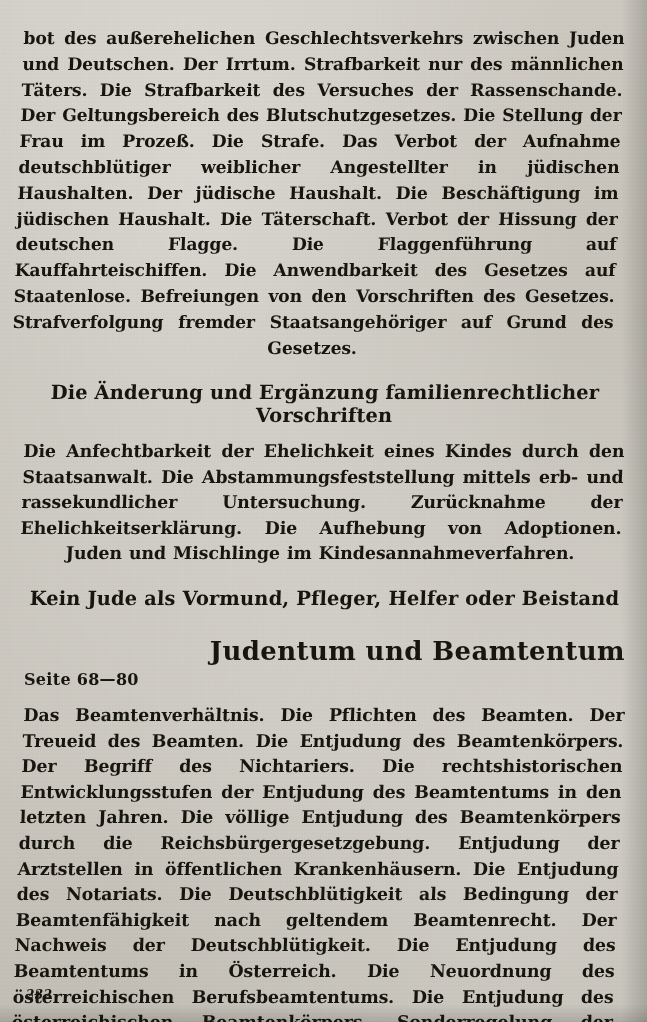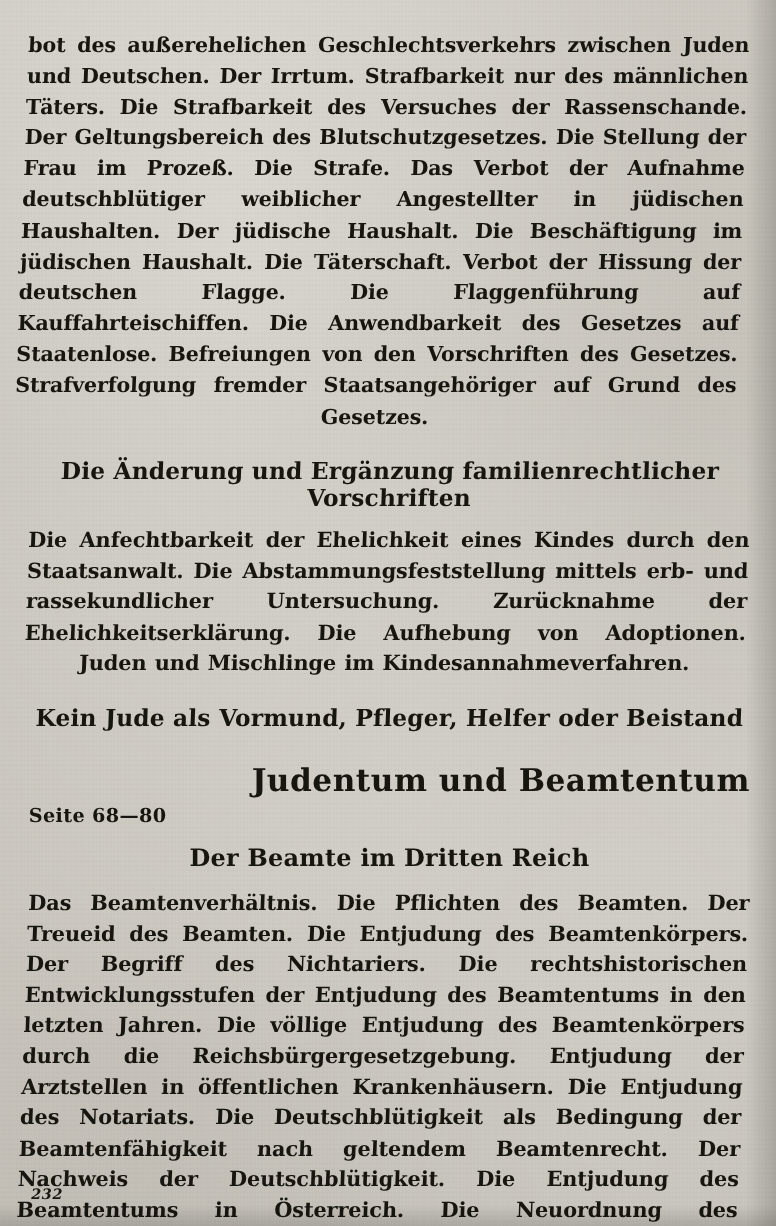--- a/index.html
+++ b/index.html
@@ -134,21 +134,20 @@
     <h2 class="section frak">Die Änderung und Ergänzung familienrechtlicher Vorschriften</h2>
 
     <p class="block frak">Die Anfechtbarkeit der Ehelichkeit eines Kindes durch den Staatsanwalt. Die Abstammungsfeststellung mittels erb- und rassekundlicher Untersuchung. Zurücknahme der Ehelichkeitserklärung. Die Aufhebung von Adoptionen. Juden und Mischlinge im Kindesannahmeverfahren.</p>
 
     <h2 class="section frak">Kein Jude als Vormund, Pfleger, Helfer oder Beistand</h2>
 
     <h1 class="chapter frak">Judentum und Beamtentum</h1>
 
     <div class="pagerange frak">Seite 68—80</div>
 
-    <h3 class="subhead frak">Der Beamte im Dritten Reich</h3>
 
     <p class="block frak">Das Beamtenverhältnis. Die Pflichten des Beamten. Der Treueid des Beamten. Die Entjudung des Beamtenkörpers. Der Begriff des Nichtariers. Die rechtshistorischen Entwicklungsstufen der Entjudung des Beamtentums in den letzten Jahren. Die völlige Entjudung des Beamtenkörpers durch die Reichsbürgergesetzgebung. Entjudung der Arztstellen in öffentlichen Krankenhäusern. Die Entjudung des Notariats. Die Deutschblütigkeit als Bedingung der Beamtenfähigkeit nach geltendem Beamtenrecht. Der Nachweis der Deutschblütigkeit. Die Entjudung des Beamtentums in Österreich. Die Neuordnung des österreichischen Berufsbeamtentums. Die Entjudung des österreichischen Beamtenkörpers. Sonderregelung der Entjudung des österreichischen Notariats.</p>
 
   </div>
 
   <div class="folio frak">232</div>
 
   <div class="edge-shadow"></div>
   <div class="edge-shadow-bottom"></div>
 </div>

